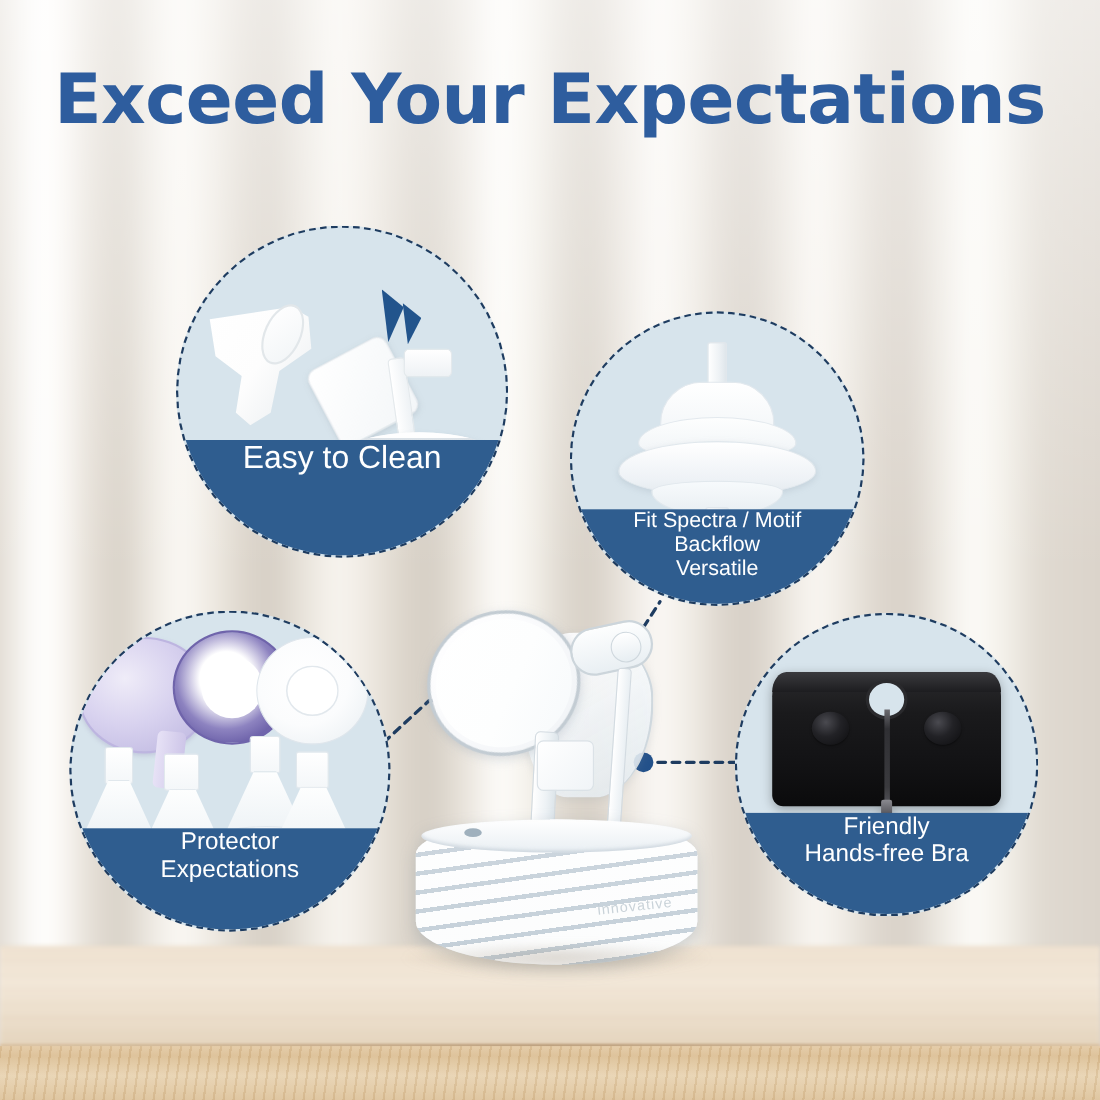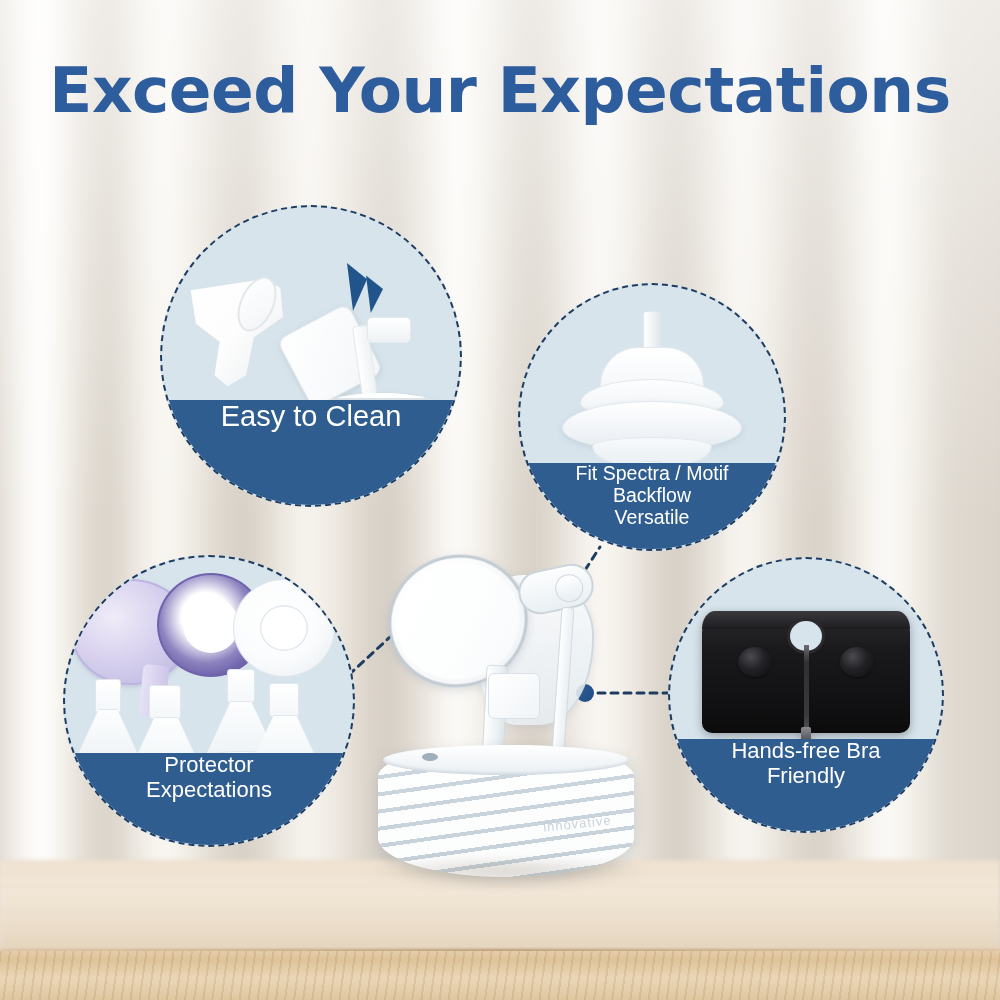--- a/index.html
+++ b/index.html
@@ -485,22 +485,22 @@
       <div class="bra">
         <div class="bra-hole"></div>
         <div class="bra-zip">
             <div class="bra-zip-pull"></div>
           </div>
         <div class="bra-cup l"></div>
         <div class="bra-cup r"></div>
       </div>
     </div>
     <div class="badge-banner">
+      <span>Friendly</span>
       <span>Hands-free Bra</span>
-      <span>Friendly</span>
     </div>
   </div>
 
   <div class="product">
     <div class="pr-cone"></div>
     <div class="pr-shield"></div>
     <div class="pr-shield-inner"></div>
     <div class="pr-valve"></div>
     <div class="pr-stem"></div>
     <div class="pr-stem2"></div>

